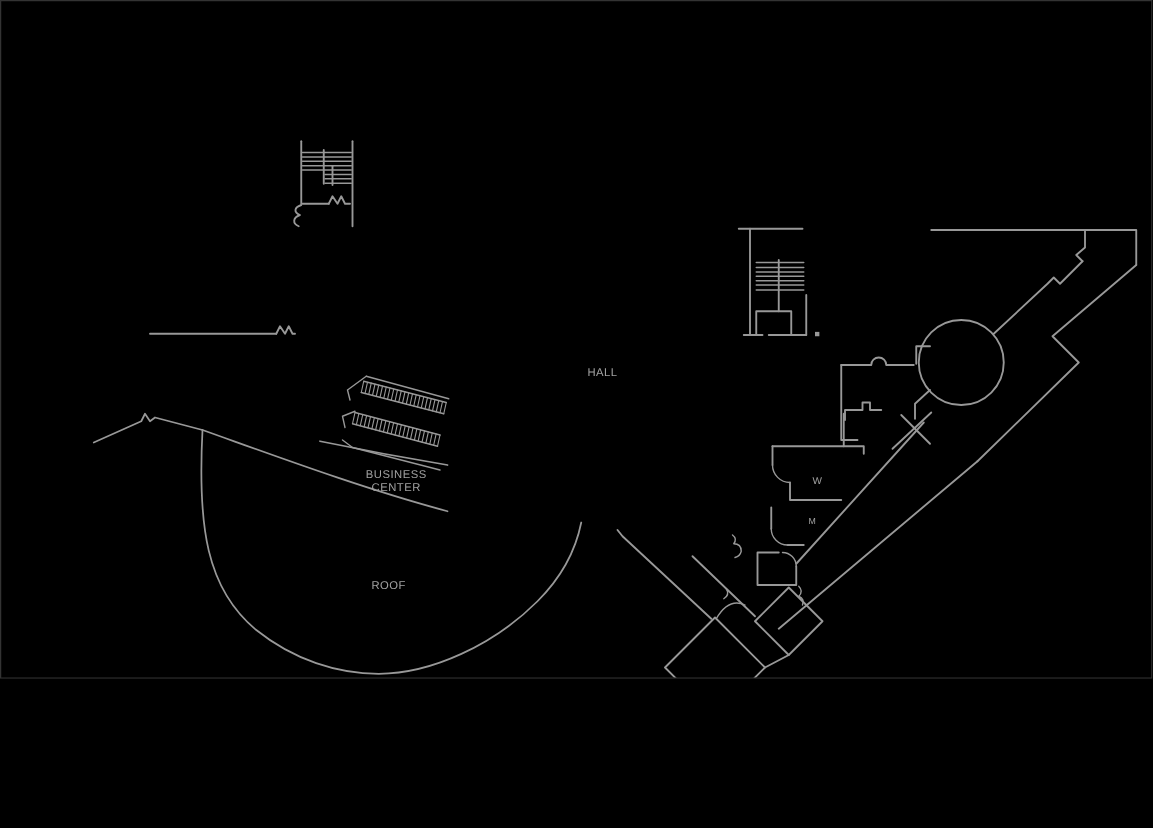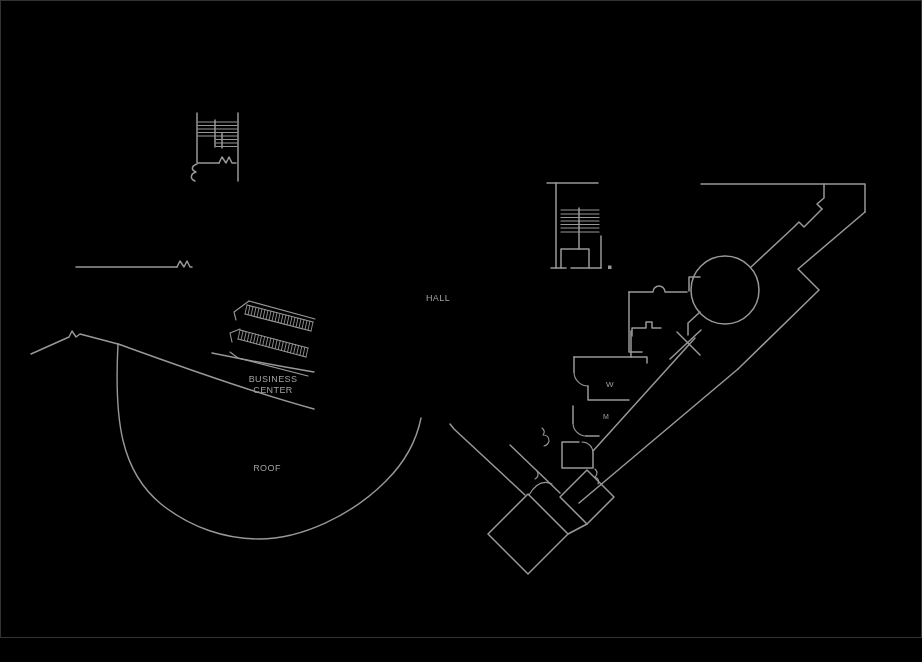--- a/index.html
+++ b/index.html
@@ -1,23 +1,24 @@
 <!DOCTYPE html>
 <html><head>
 <meta charset="utf-8">
 <style>
   html,body{margin:0;padding:0;background:#000;}
   .stage{
     position:relative;
-    width:922px;height:638px;
+    width:922px;height:543px;
     background:#000;
     border:1px solid #333;
     box-sizing:border-box;
     overflow:hidden;
     font-family:"Liberation Sans", sans-serif;
+    padding-left:44px;
   }
   svg{display:block;}
   text{
     font-family:"Liberation Sans", sans-serif;
     letter-spacing:0.4px;
   }
 </style>
 </head>
 <body>
 

